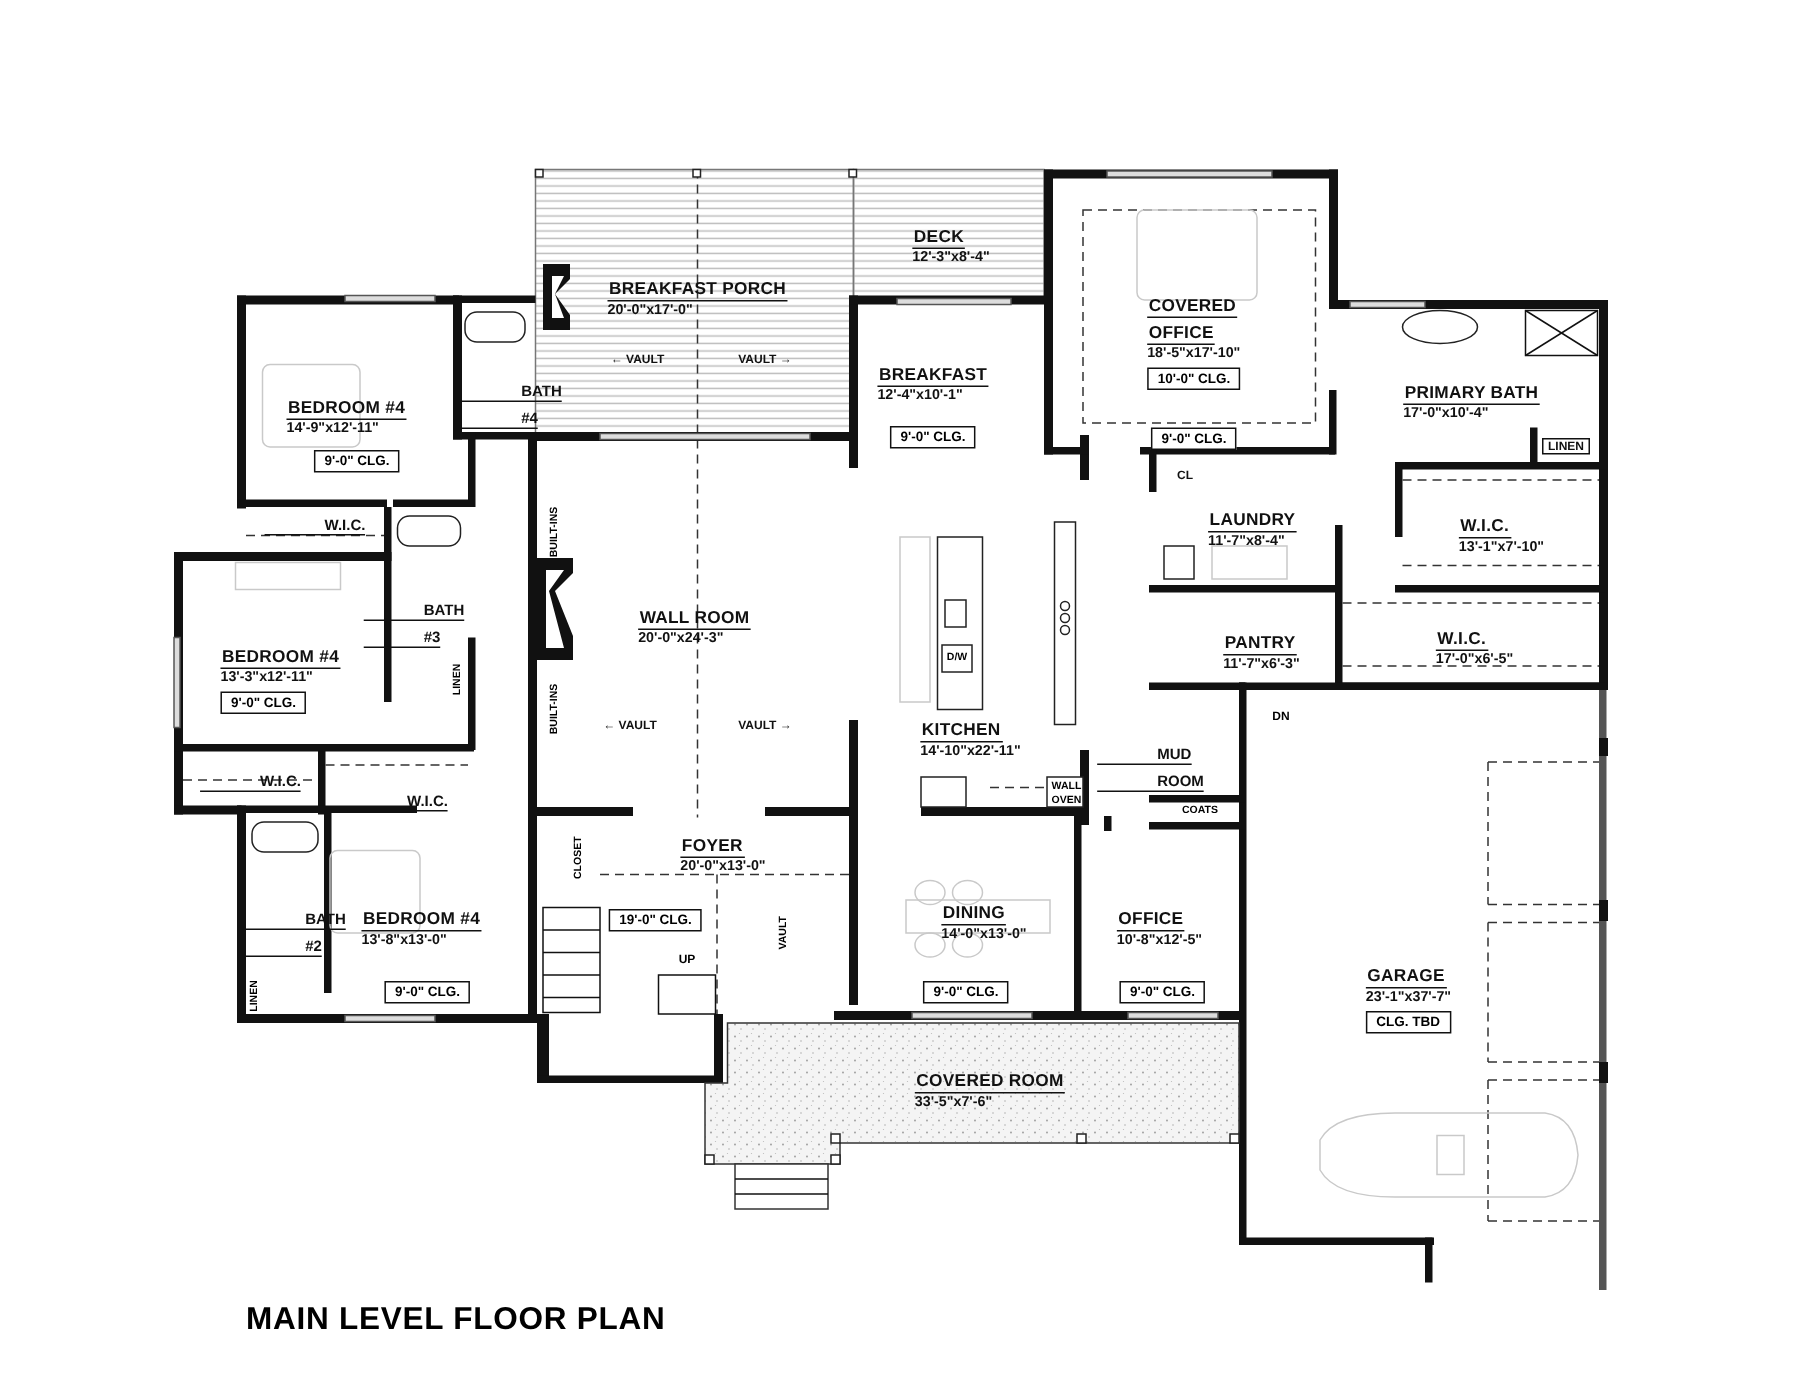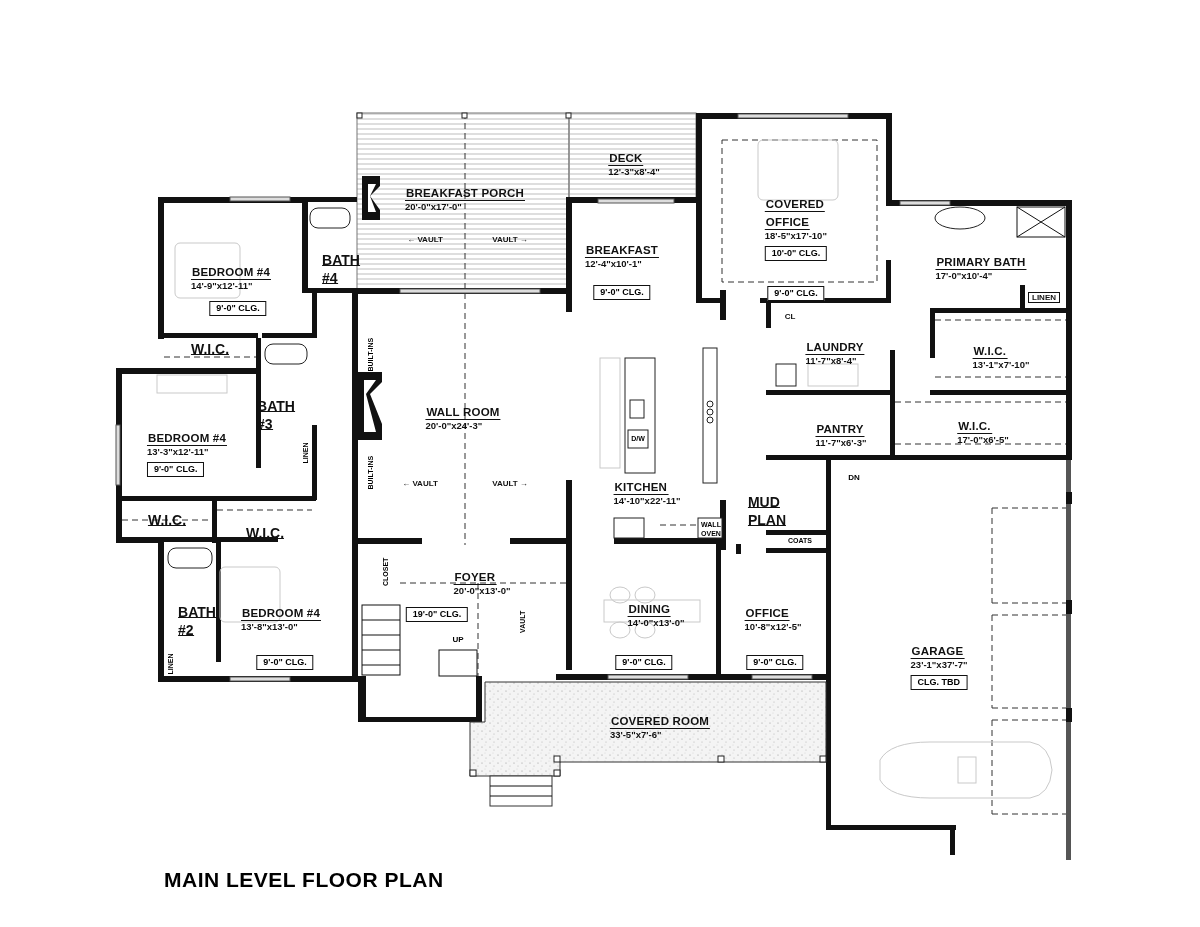--- a/index.html
+++ b/index.html
@@ -12,21 +12,21 @@
   .furn { stroke: #c9c9c9; stroke-width: 1; fill: none; }
   .fix { stroke: #222; stroke-width: 1; fill: #fff; }
   .win { fill: #ddd; stroke: #555; stroke-width: 1; }
   .lbl { position: absolute; text-align: left; transform: translateX(-50%); white-space: nowrap; }
   .room-name { font-weight: bold; font-size: 11.5px; color: #111; letter-spacing: 0.2px;
                border-bottom: 1.3px solid #111; display: inline-block; line-height: 13px; padding: 0 1px; }
   .room-dim { font-size: 9.5px; color: #111; font-weight: bold; line-height: 12px; }
   .clg { display: inline-block; border: 1px solid #111; font-size: 9px; font-weight: bold;
          padding: 1px 6px; line-height: 11px; margin-top: 3px; background: #fff; }
   .small { font-size: 8px; font-weight: bold; color: #111; }
-  .small-u { font-size: 14px; font-weight: bold; color: #111; border-bottom: 1px solid #111; line-height: 10px; display:inline-block;}
+  .small-u { font-size: 10px; font-weight: bold; color: #111; border-bottom: 1px solid #111; line-height: 10px; display:inline-block;padding-left:40px;}
   .vert { position: absolute; transform-origin: center; transform: rotate(-90deg); font-size: 7px; font-weight: bold; white-space: nowrap; }
   #title { position: absolute; left: 164px; top: 868px; font-size: 21px; font-weight: bold;
            letter-spacing: 0.5px; color: #000; }
 </style>
 </head>
 <body>
 
 <svg id="plan" viewBox="0 0 1200 927" xmlns="http://www.w3.org/2000/svg">
   <defs>
     <pattern id="hatch" width="6" height="5" patternUnits="userSpaceOnUse">
@@ -333,26 +333,26 @@
   <div class="room-dim">11'-7"x6'-3"</div>
 </div>
 
 <div class="lbl" style="left:983px;top:416px;">
   <div class="room-name">W.I.C.</div>
   <div class="room-dim">17'-0"x6'-5"</div>
 </div>
 
 <div class="lbl" style="left:767px;top:493px;">
   <div class="small-u">MUD</div><br>
-  <div class="small-u">PLAN</div>
+  <div class="small-u">ROOM</div>
 </div>
 <div class="lbl" style="left:800px;top:537px;font-size:7px;font-weight:bold;">COATS</div>
 <div class="lbl" style="left:854px;top:473px;font-size:8px;font-weight:bold;">DN</div>
 
-<div class="lbl" style="left:482px;top:567px;">
+<div class="lbl" style="left:482px;top:554px;">
   <div class="room-name">FOYER</div>
   <div class="room-dim">20'-0"x13'-0"</div>
 </div>
 <div class="lbl" style="left:437px;top:603px;">
   <div class="clg">19'-0" CLG.</div>
 </div>
 <div class="vert" style="left:368px;top:565px;width:35px;">CLOSET</div>
 <div class="lbl" style="left:458px;top:635px;font-size:8px;font-weight:bold;">UP</div>
 <div class="vert" style="left:505px;top:612px;width:35px;">VAULT</div>
 

